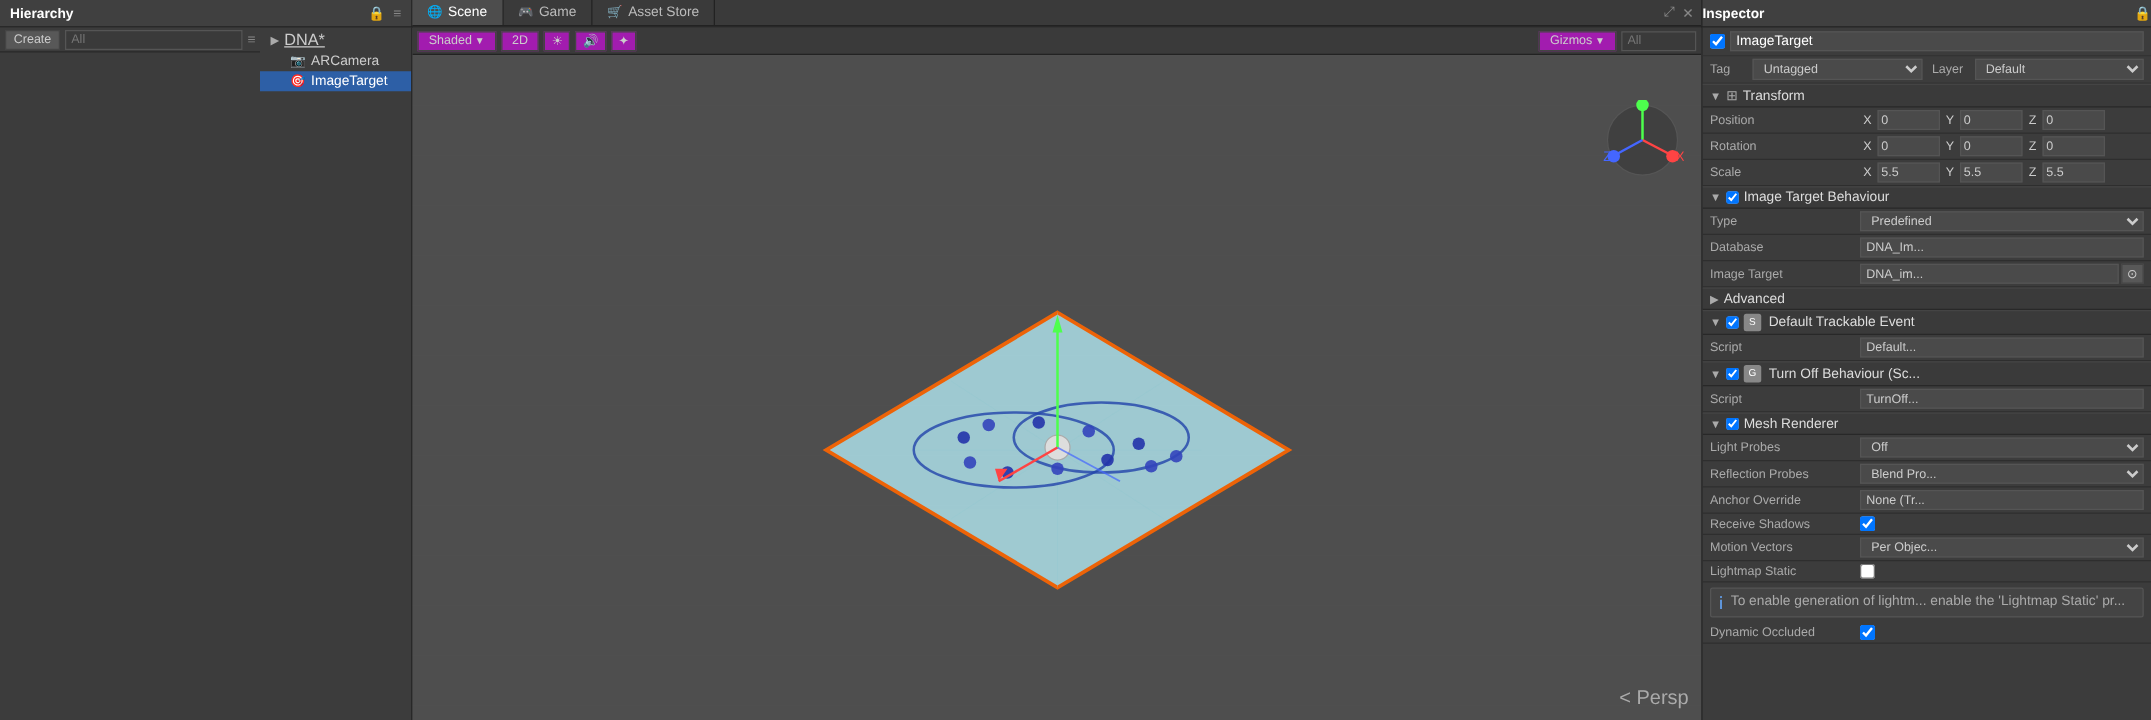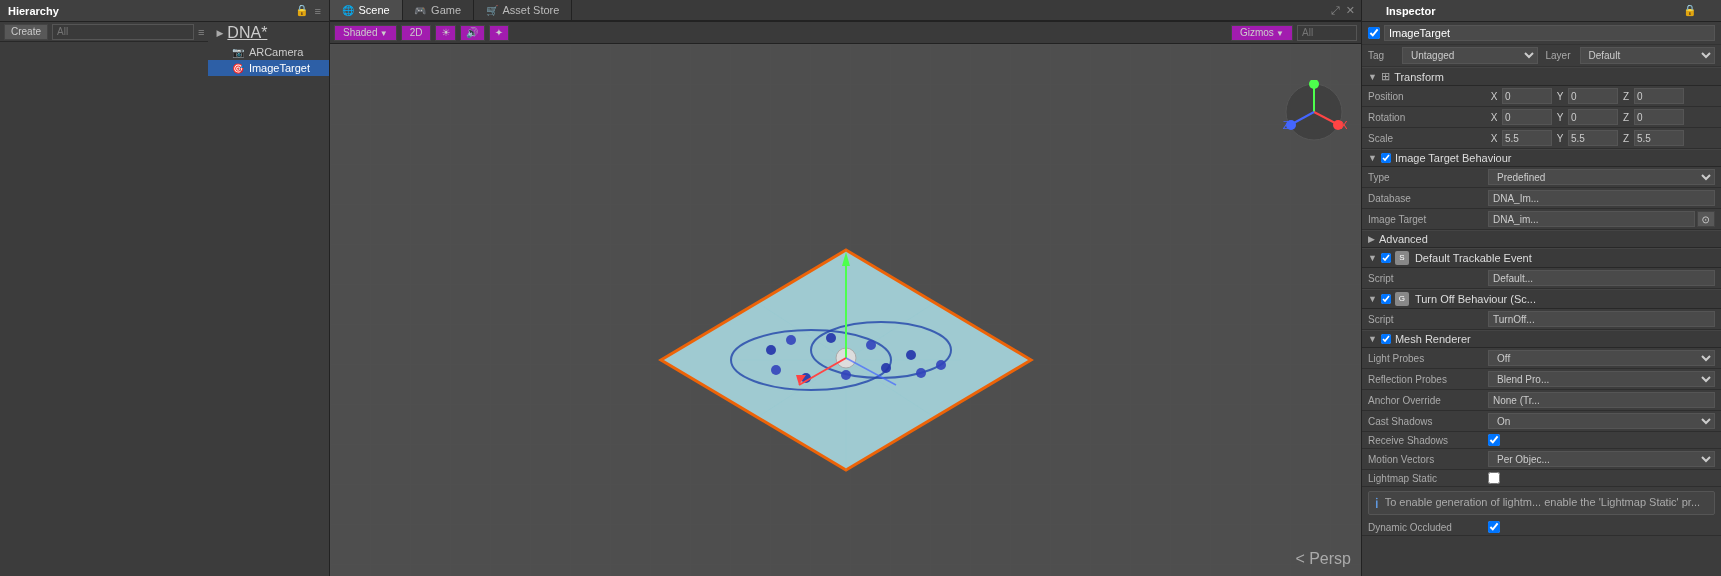--- a/index.html
+++ b/index.html
@@ -324,39 +324,39 @@
     <div class="tab">
       <span class="tab-icon">🛒</span>
       <span>Asset Store</span>
     </div>
     <div style="margin-left:auto; display:flex; align-items:center; padding-right:6px; gap:6px;">
       <span style="color:#888; cursor:pointer; font-size:11px;">⤢</span>
       <span style="color:#888; cursor:pointer;">✕</span>
     </div>
   </div>
 
-  <div style="display:flex; align-items:center; background:#404040; border-bottom:1px solid #222; border-left:1px solid #222; height:22px; width:360px; padding:0 24px; gap:22px;">
+  <div style="display:flex; align-items:center; background:#404040; border-bottom:1px solid #222; border-left:1px solid #222; height:22px; width:360px; padding:0 0; gap:22px;">
     <span style="color:#fff; font-weight:bold; font-size:11px; cursor:pointer;">Inspector</span>
     <span style="margin-left:auto; color:#888; cursor:pointer;">🔒</span>
   </div>
 </div>
 
 <div class="main-area">
 
   <div class="hierarchy-panel">
     <div class="toolbar-row">
       <button class="btn-small">Create</button>
       <input class="search-input" type="text" placeholder="All" style="">
       <span style="color:#888; cursor:pointer;">≡</span>
     </div>
     <div class="hierarchy-list">
 
       <div class="hierarchy-item">
         <span style="color:#aaa; font-size:9px;">▶</span>
-        <span style="color:#ccc; font-size:16px;text-decoration:underline;">DNA*</span>
+        <span style="color:#ccc; font-size:13px;text-decoration:underline;">DNA*</span>
       </div>
 
       <div class="hierarchy-item child">
         <span style="font-size:10px;">📷</span>
         <span style="color:#ccc; font-size:11px;">ARCamera</span>
       </div>
 
       <div class="hierarchy-item child selected">
         <span style="font-size:10px;">🎯</span>
         <span style="font-size:11px;">ImageTarget</span>
@@ -588,28 +588,20 @@
         </div>
       </div>
 
       <div class="insp-prop">
         <span class="insp-prop-label">Anchor Override</span>
         <div class="insp-prop-value">
           <input class="insp-field" type="text" value="None (Tr..." style="">
         </div>
       </div>
 
-      <div class="insp-prop">
-        <span class="insp-prop-label">Cast Shadows</span>
-        <div class="insp-prop-value">
-          <select class="insp-field">
-            <option>On</option>
-          </select>
-        </div>
-      </div>
 
       <div class="insp-prop">
         <span class="insp-prop-label">Receive Shadows</span>
         <div class="insp-prop-value">
           <input type="checkbox" class="insp-checkbox" checked="" style="">
         </div>
       </div>
 
       <div class="insp-prop">
         <span class="insp-prop-label">Motion Vectors</span>

